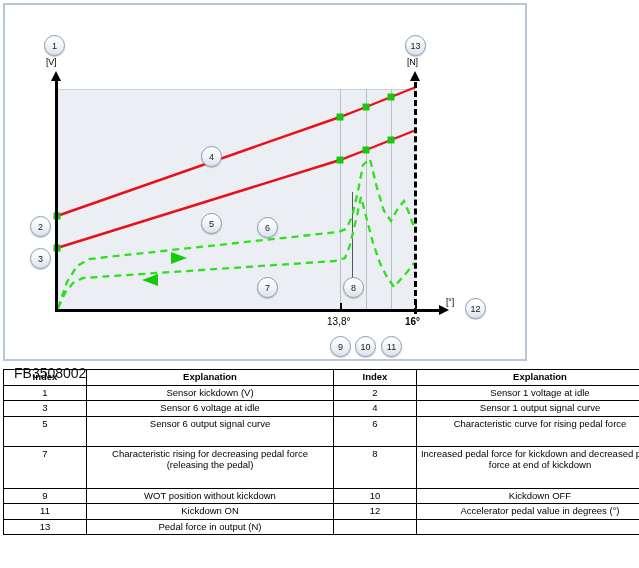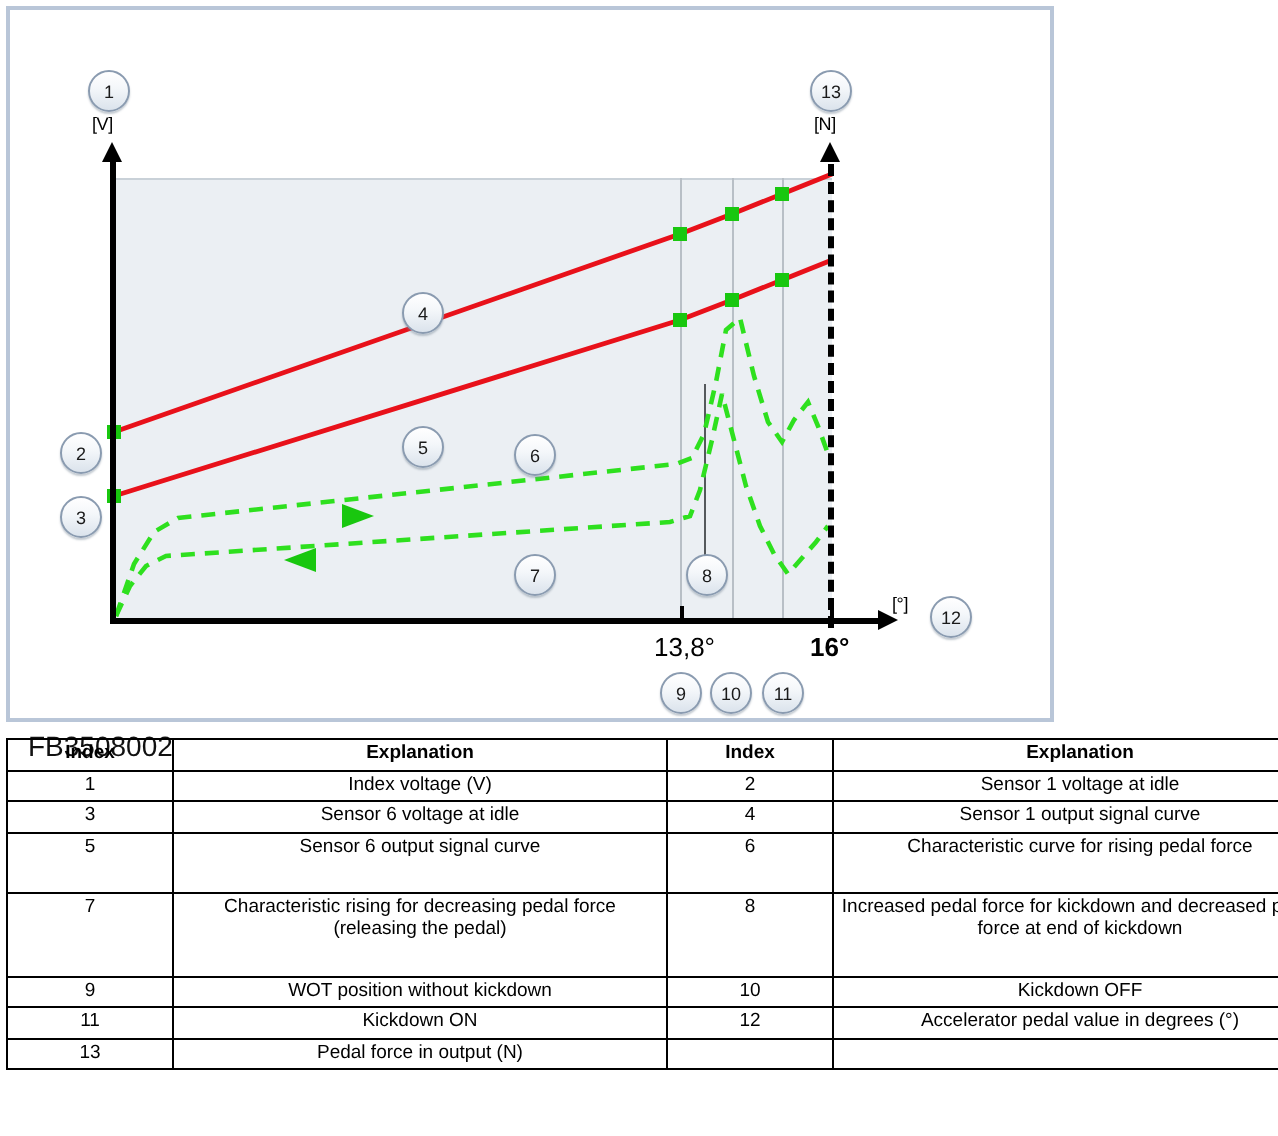--- a/index.html
+++ b/index.html
@@ -31,21 +31,21 @@
   .n-axis{position:absolute;left:409px;top:77px;width:0;height:232px;
       border-left:3px dashed #000;}
   .n-arrow{position:absolute;left:405px;top:66px;width:0;height:0;
       border-left:5.5px solid transparent;border-right:5.5px solid transparent;border-bottom:10px solid #000;}
 
   
   .gridline{position:absolute;top:84px;width:1px;height:222px;background:#b8bfc6;}
 
   
   .xtick{position:absolute;top:298px;width:2px;height:9px;background:#000;}
-  .xlabel{position:absolute;top:311px;font-size:13px;color:#000;white-space:nowrap;}
+  .xlabel{position:absolute;top:311px;font-size:10px;color:#000;white-space:nowrap;}
 
   
   .leader-8{position:absolute;left:347px;top:187px;width:1px;height:96px;background:#55595c;}
 
   
   .curves{position:absolute;left:0;top:0;width:520px;height:354px;}
 
   
   .badge{position:absolute;width:21px;height:21px;border-radius:50%;
       border:1px solid #8a9bb0;
@@ -143,21 +143,21 @@
 <table id="ref-table">
   <tbody>
       <tr>
     <th class="c-idx">Index</th>
     <th class="c-exp">Explanation</th>
     <th class="c-idx">Index</th>
     <th class="c-exp">Explanation</th>
   </tr>
   <tr>
     <td>1</td>
-    <td>Index voltage (V)</td>
+    <td>Sensor kickdown (V)</td>
     <td>2</td>
     <td>Sensor 1 voltage at idle</td>
   </tr>
   <tr>
     <td>3</td>
     <td>Sensor 6 voltage at idle</td>
     <td>4</td>
     <td>Sensor 1 output signal curve</td>
   </tr>
   <tr style="height:30px;">

